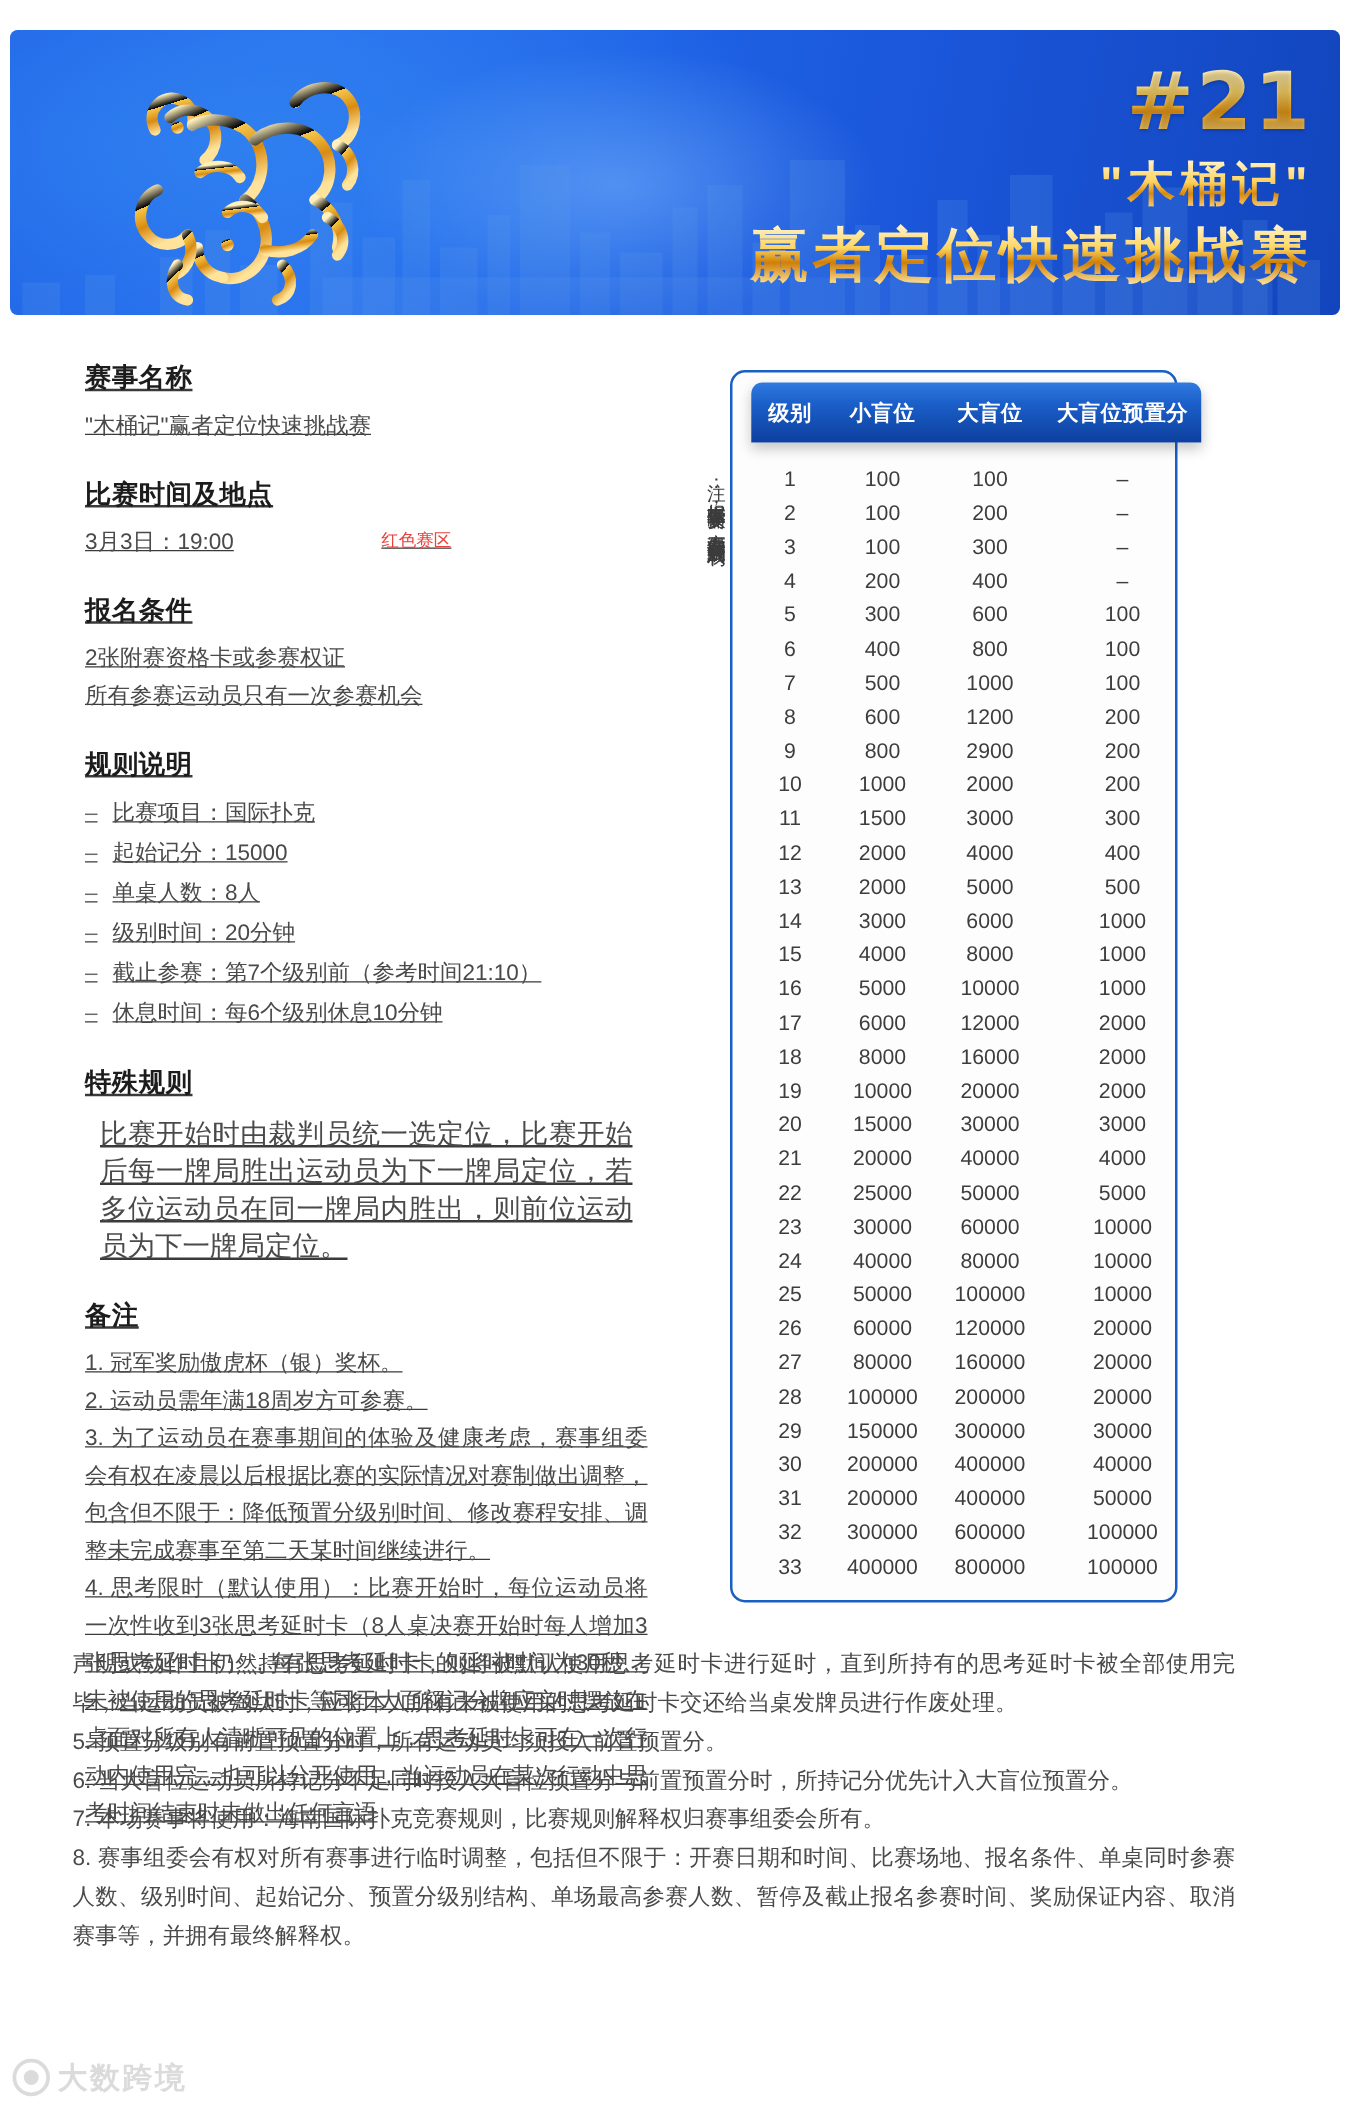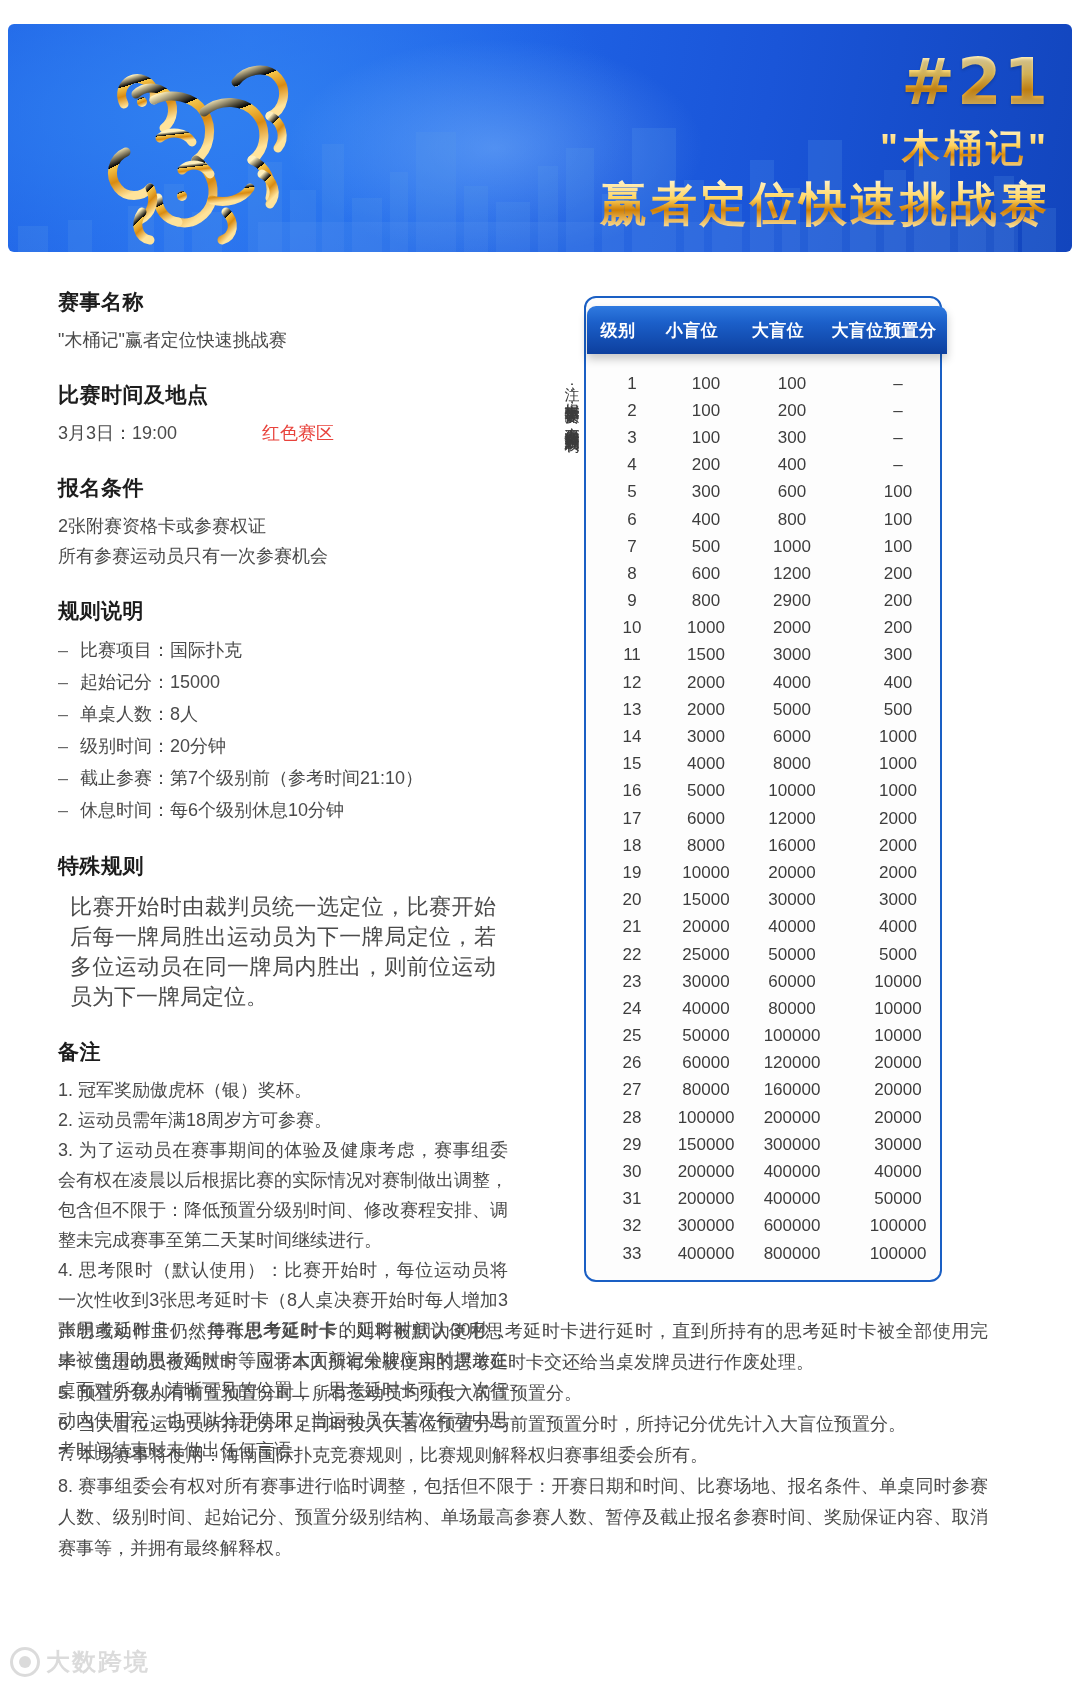--- a/index.html
+++ b/index.html
@@ -81,22 +81,23 @@
     line-height: 1.1;
     background: linear-gradient(180deg,#fff6d6 0%,#ffd560 40%,#cf7f06 63%,#ffeaa8 100%);
     -webkit-background-clip: text;
     background-clip: text;
     color: transparent;
   }
 
   
   .left-col {
     position: absolute;
-    left: 58px; top: 288px;
+    left: 68px; top: 288px;
     width: 450px;
+    text-decoration: underline;
   }
   .sec-title {
     font-size: 21px;
     font-weight: 700;
     color: #1c1c1c;
     margin: 0 0 9px 0;
     letter-spacing: .5px;
   }
   .sec-title.gap { margin-top: 26px; }
   .body-line {
@@ -104,23 +105,23 @@
     line-height: 30px;
     color: #4a4a4a;
     margin: 0;
   }
   .time-row {
     display: flex;
     align-items: center;
   }
   .time-row .t-left { flex: 0 0 auto; }
   .time-row .t-zone {
-    margin-left: 85px;
+    margin-left: 118px;
     color: #e8433c;
-    font-size: 18px;
+    font-size: 14px;
   }
   .rule-list { margin: 2px 0 0 0; padding: 0; list-style: none; }
   .rule-list li {
     font-size: 18px;
     line-height: 32px;
     color: #4a4a4a;
     display: flex;
   }
   .rule-list li .dash {
     flex: 0 0 22px;
@@ -145,21 +146,21 @@
   .table-panel {
     position: absolute;
     left: 584px; top: 296px;
     width: 358px; height: 986px;
     border: 2px solid #1a5fc4;
     border-radius: 12px;
     background: #fdfdfd;
   }
   .table-head {
     position: absolute;
-    left: 587px; top: 306px;
+    left: 601px; top: 306px;
     width: 360px; height: 48px;
     border-radius: 9px 9px 0 0;
     background: linear-gradient(180deg,#2f7ae0 0%,#1b5fc9 35%,#0d3f9e 100%);
     box-shadow: 0 5px 10px rgba(0,0,0,.22);
     display: flex;
     align-items: center;
     color: #ffffff;
     font-size: 17px;
     font-weight: 700;
     letter-spacing: .5px;

